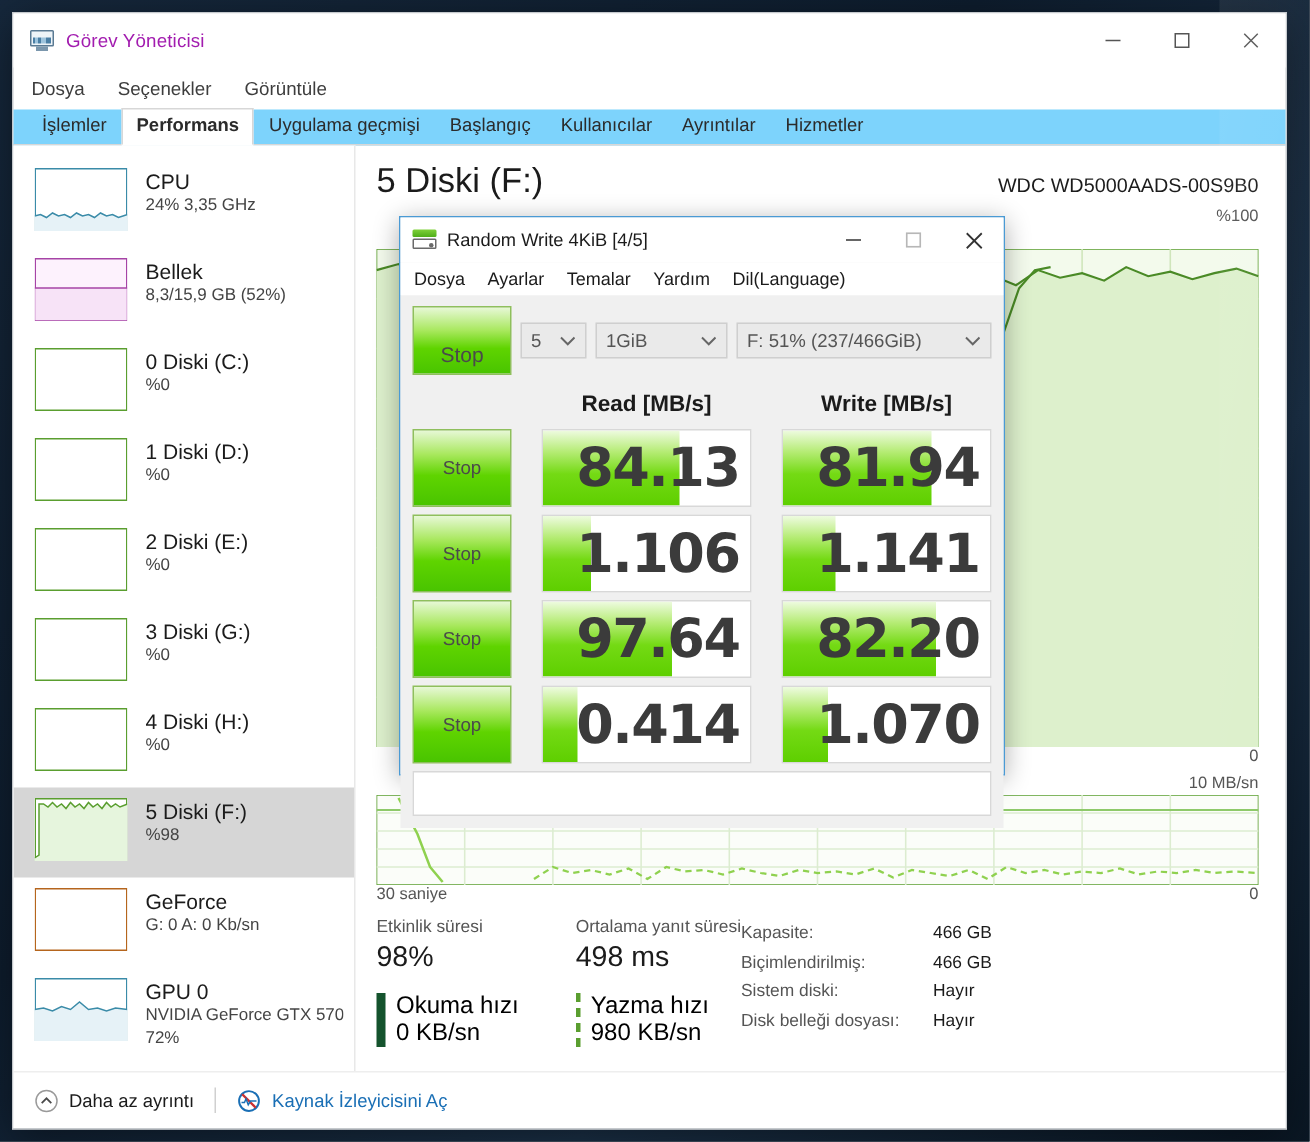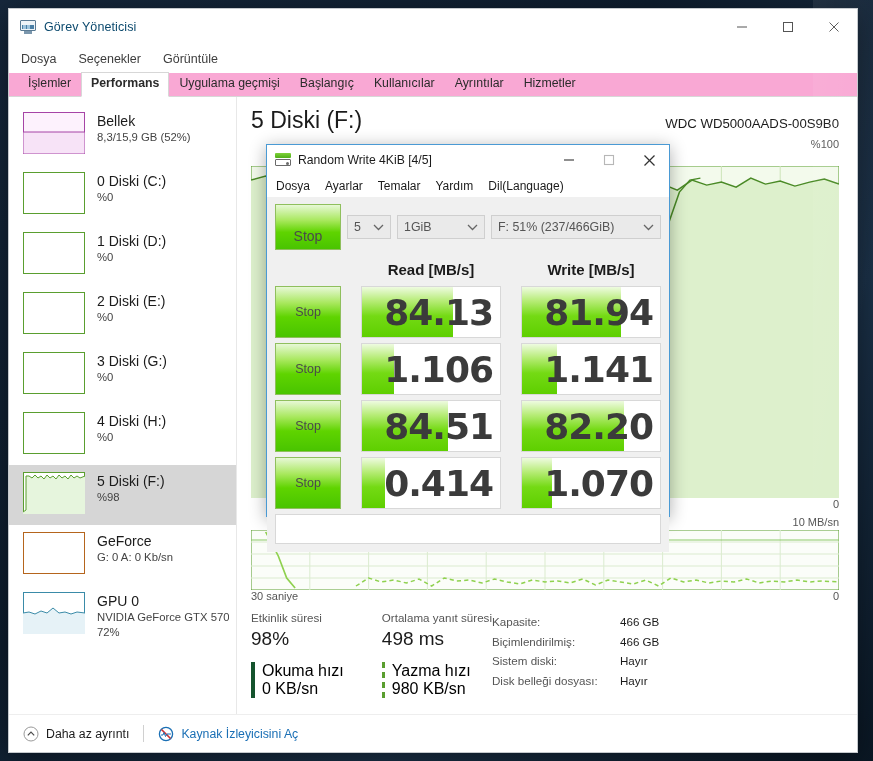--- a/index.html
+++ b/index.html
@@ -30,30 +30,30 @@
   }
   .tm-titlebar {
     height: 36px; display: flex; align-items: center;
     background: #ffffff; flex: 0 0 36px;
   }
   .tm-icon { width: 16px; height: 14px; margin-left: 11px; margin-right: 8px; position: relative; }
   .tm-icon .scr { position:absolute; inset:0 0 3px 0; border:1.5px solid #5a7a93; background:#eef4f8; border-radius:1px;}
   .tm-icon .scr::after{content:"";position:absolute;left:1px;right:1px;bottom:1px;height:4px;
      background:linear-gradient(90deg,#4a7fa5 0 10%,#9ec4dd 10% 30%,#4a7fa5 30% 45%,#9ec4dd 45% 70%,#4a7fa5 70% 100%);}
   .tm-icon .base{position:absolute;bottom:0;left:4px;width:8px;height:3px;background:#7b97ad;}
-  .tm-title { font-size: 12.5px; color: #0c4a6e; letter-spacing:.1px;}
+  .tm-title { font-size: 12.5px; color: #a21caf; letter-spacing:.1px;}
   .tm-wincontrols { margin-left: auto; display: flex; height: 36px; }
   .wc { width: 46px; height: 36px; display: flex; align-items: center; justify-content: center; }
   .wc svg { display: block; }
 
   .tm-menubar { height: 28px; display: flex; align-items: center; padding-left: 10px; gap: 18px; flex:0 0 28px;}
   .tm-menubar .mi { font-size: 12.5px; color: #3d3d3d; padding: 2px 2px; }
 
   .tm-tabs { height: 24px; display: flex; align-items: flex-end; padding-left: 9px;
-             border-bottom: 1px solid #d7d7d7; flex:0 0 24px; background:#f9a8d4;}
+             border-bottom: 1px solid #d7d7d7; flex:0 0 24px; background:#7dd3fc;}
   .tab { font-size: 12.3px; color: #2b2b2b; padding: 2px 9px 4px; border: 1px solid transparent;
          position: relative; top: 1px; line-height: 17px; }
   .tab.active { border-color: #d7d7d7; border-bottom-color: #fff; background: #fff; font-weight: 600;}
 
   .tm-body { flex: 1; display: flex; min-height: 0; }
 
   
   .sidebar { width: 228px; flex: 0 0 228px; background: #fff; padding-top: 8px; overflow: hidden;
              border-right: 1px solid #e8e8e8; }
   .side-item { display: flex; align-items: flex-start; padding: 7px 6px 7px 14px; gap: 12px; height:60px; }
@@ -193,20 +193,33 @@
       <div class="tab">Uygulama geçmişi</div>
       <div class="tab">Başlangıç</div>
       <div class="tab">Kullanıcılar</div>
       <div class="tab">Ayrıntılar</div>
       <div class="tab">Hizmetler</div>
     </div>
 
     <div class="tm-body">
 
       <div class="sidebar" id="sidebar">
+          <div class="side-item">
+            <div class="thumb">
+              <svg viewBox="0 0 62 42" preserveAspectRatio="none">
+      <rect x="0.5" y="0.5" width="61" height="41" fill="#fff" stroke="#3a8ba8" stroke-width="1"></rect>
+      <path d="M0,42 L0,32 L4,31 L8,33 L12,30 L16,32 L20,31 L24,33 L28,30 L32,32 L36,31 L40,33 L44,30 L48,32 L52,31 L56,33 L62,31 L62,42 Z" fill="#e6f2f7"></path>
+      <path d="M0,32 L4,31 L8,33 L12,30 L16,32 L20,31 L24,33 L28,30 L32,32 L36,31 L40,33 L44,30 L48,32 L52,31 L56,33 L62,31" fill="none" stroke="#3a8ba8" stroke-width="1"></path>
+              </svg>
+            </div>
+            <div class="side-txt">
+              <div class="side-title">CPU</div>
+              <div class="side-sub">24% 3,35 GHz</div>
+            </div>
+          </div>
           <div class="side-item">
             <div class="thumb">
               <svg viewBox="0 0 62 42" preserveAspectRatio="none">
       <rect x="0.5" y="0.5" width="61" height="41" fill="#fdf2fd" stroke="#a644a6" stroke-width="1"></rect>
       <rect x="0.5" y="20" width="61" height="21.5" fill="#f7e3f7"></rect>
       <line x1="0" y1="20" x2="62" y2="20" stroke="#a644a6" stroke-width="1"></line>
               </svg>
             </div>
             <div class="side-txt">
               <div class="side-title">Bellek</div>
@@ -385,21 +398,21 @@
         </div>
 
         <div class="stats">
           <div class="stat-left">
             <div>
               <div class="stat-block">
                 <div class="lbl">Etkinlik süresi</div>
                 <div class="val">98%</div>
               </div>
               <div style="margin-top:10px;">
-                <div class="bar-lbl" style="padding-left:7px;border-left:4px solid #14532d;">
+                <div class="bar-lbl" style="padding-left:7px;border-left:6px solid #14532d;">
                   <div class="lbl">Okuma hızı</div>
                   <div class="val">0 KB/sn</div>
                 </div>
               </div>
             </div>
             <div>
               <div class="stat-block">
                 <div class="lbl">Ortalama yanıt süresi</div>
                 <div class="val">498 ms</div>
               </div>
@@ -550,21 +563,21 @@
               <div class="fill" style="width: 25%;"></div>
               <div class="num">1.141</div>
             </div>
           </div>
           <div class="grow">
             <div class="gstop">
               <span>Stop</span>
             </div>
             <div class="cell">
               <div class="fill" style="width: 62%;"></div>
-              <div class="num">84.51</div>
+              <div class="num">97.64</div>
             </div>
             <div class="cell">
               <div class="fill" style="width: 74%;"></div>
               <div class="num">82.20</div>
             </div>
           </div>
           <div class="grow">
             <div class="gstop">
               <span>Stop</span>
             </div>

